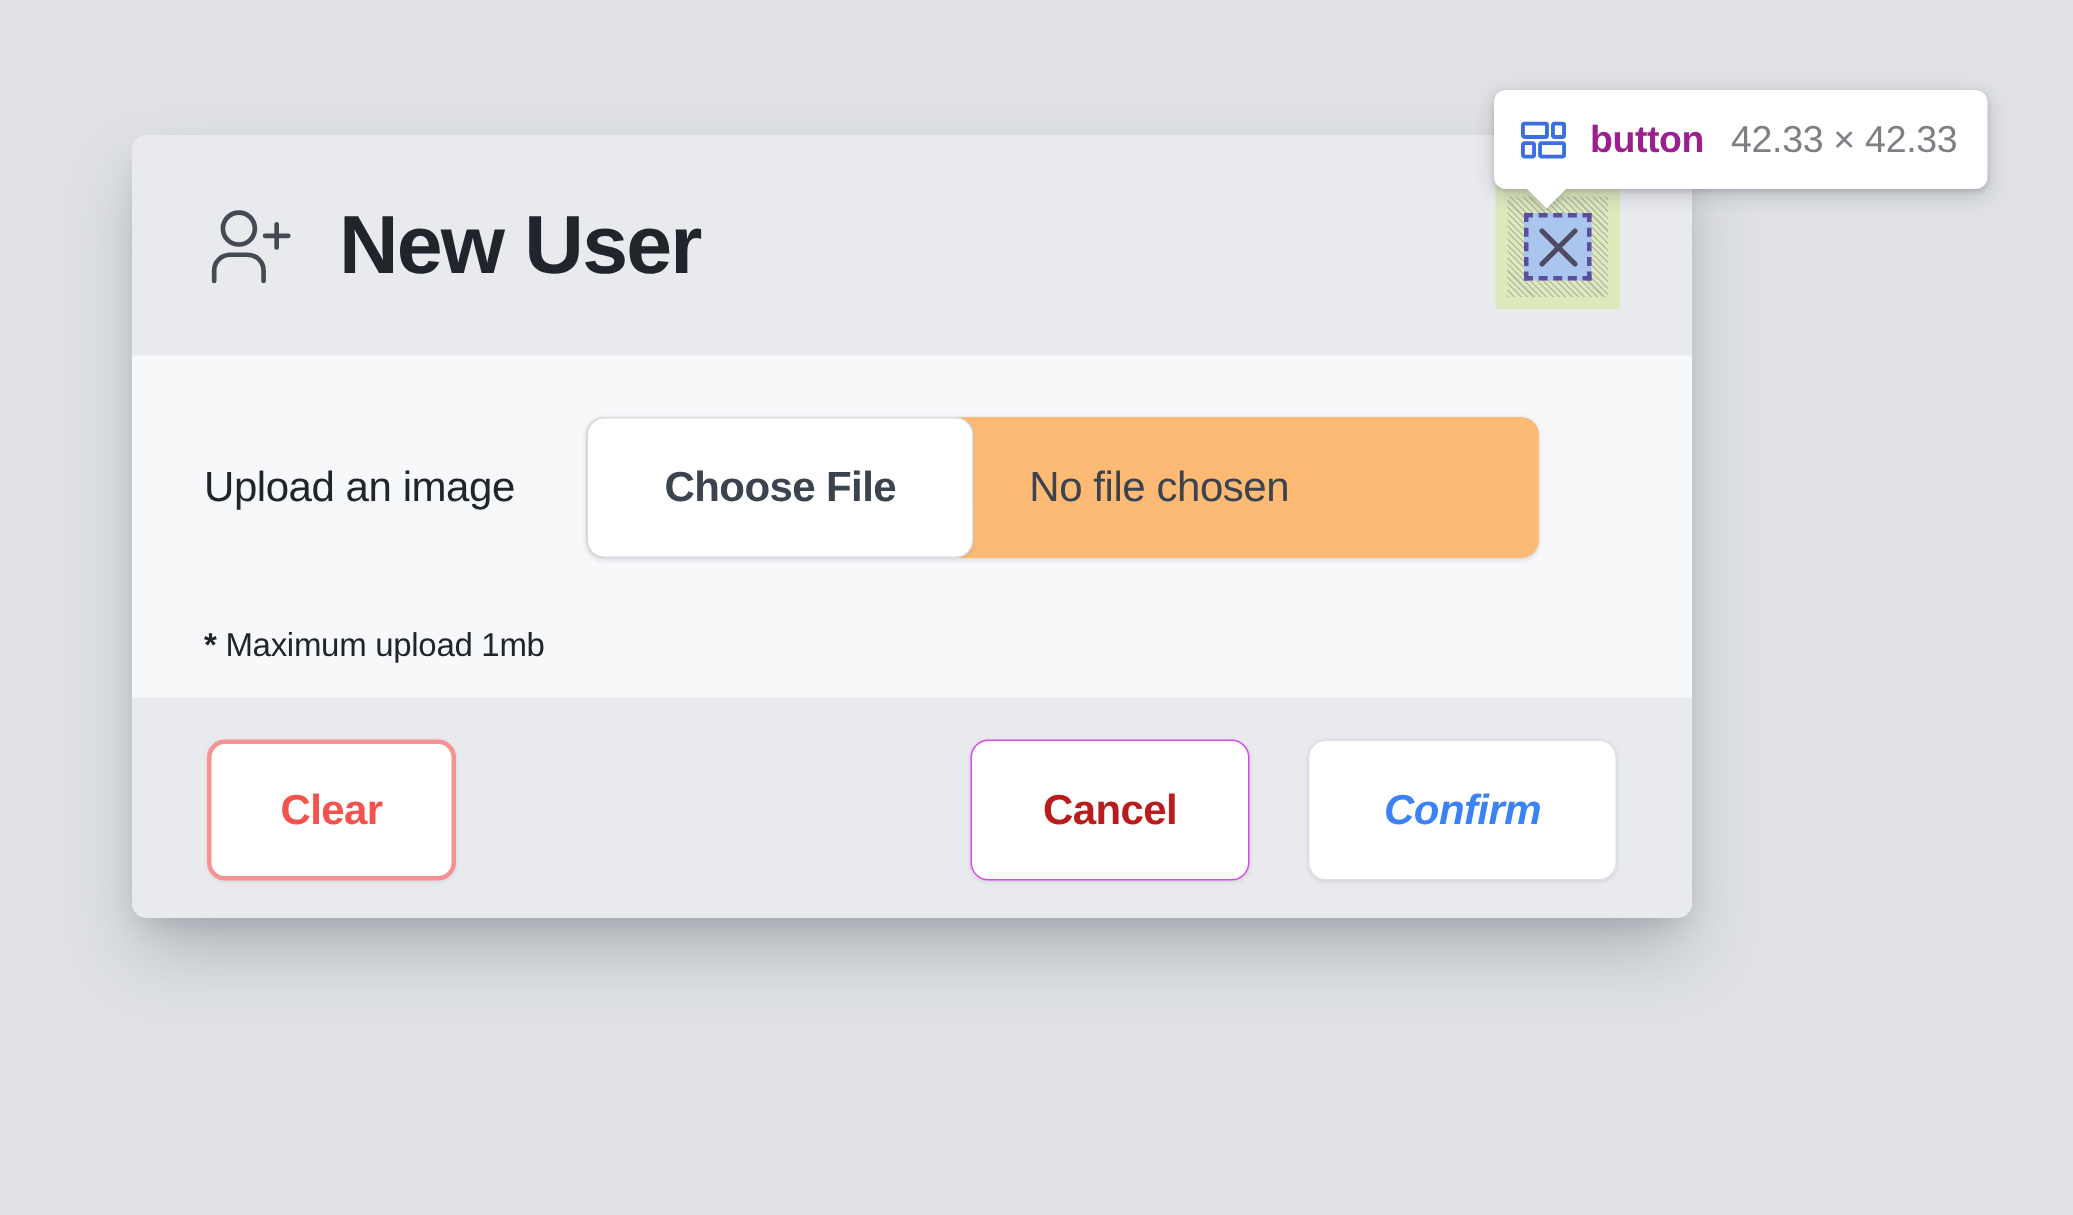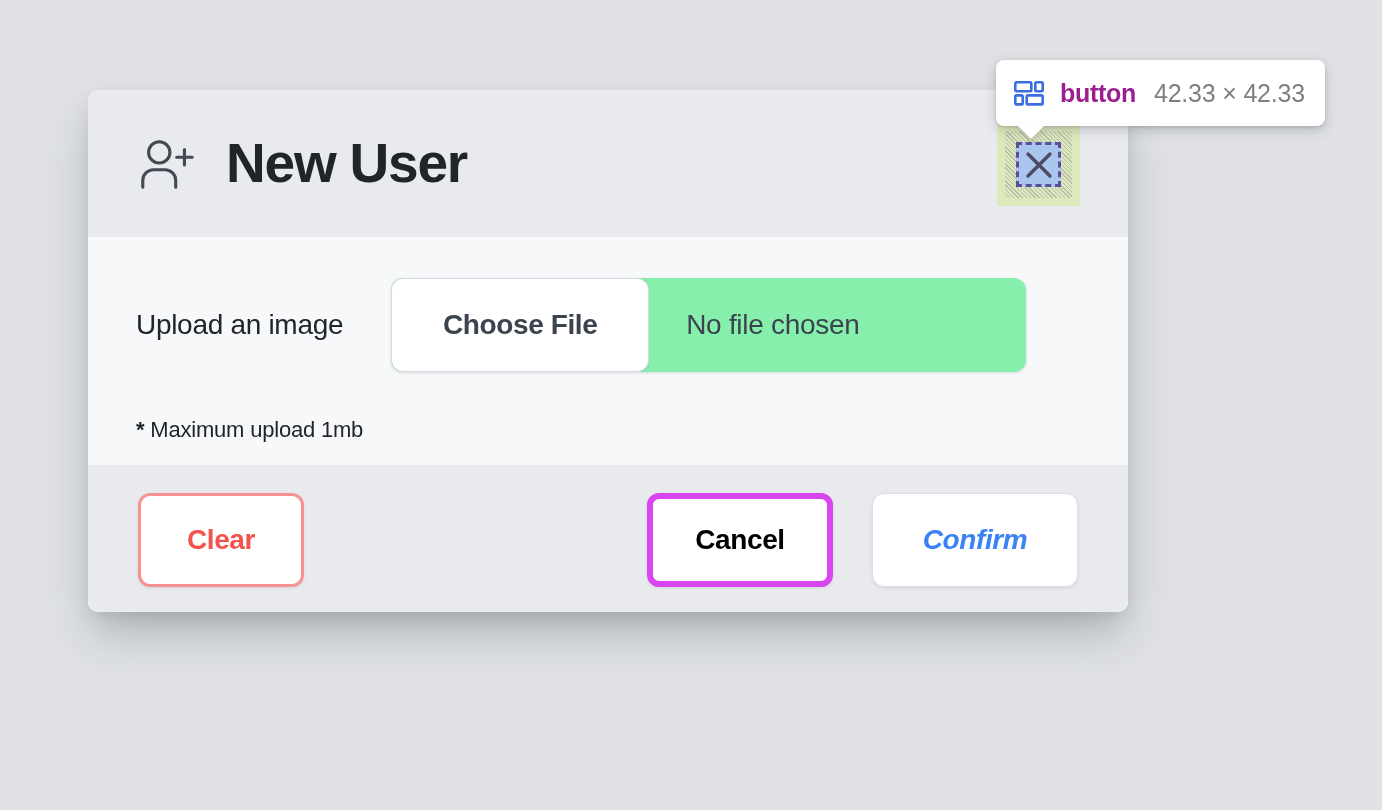--- a/index.html
+++ b/index.html
@@ -179,21 +179,21 @@
     color: #21252b;
     letter-spacing: -0.3px;
     white-space: nowrap;
     margin-right: 48px;
   }
   #file-input-wrap {
     display: flex;
     align-items: stretch;
     height: 94px;
     border-radius: 12px;
-    background: #86efac;
+    background: #fdba74;
     box-shadow: 0 1px 3px rgba(120,125,135,0.25);
     overflow: hidden;
     width: 635px;
     box-sizing: border-box;
   }
   #choose-file-button {
     flex: 0 0 258px;
     background: #ffffff;
     border: 1px solid #d8dbe1;
     border-radius: 12px;
@@ -257,22 +257,22 @@
     color: #f4524d;
     box-shadow: 0 1px 3px rgba(120,125,135,0.16);
   }
   #footer-right-group {
     margin-left: auto;
     display: flex;
     gap: 39px;
   }
   #cancel-button {
     width: 186px;
-    border: 6px solid #d946ef;
-    color: #000000;
+    border: 1px solid #d946ef;
+    color: #b91c1c;
     box-shadow: 0 1px 3px rgba(120,125,135,0.2);
   }
   #confirm-button {
     width: 206px;
     border: 1px solid #dcdfe4;
     color: #3b82f6;
     box-shadow: 0 1px 3px rgba(120,125,135,0.2);
     font-style: italic;
   }
 </style>

